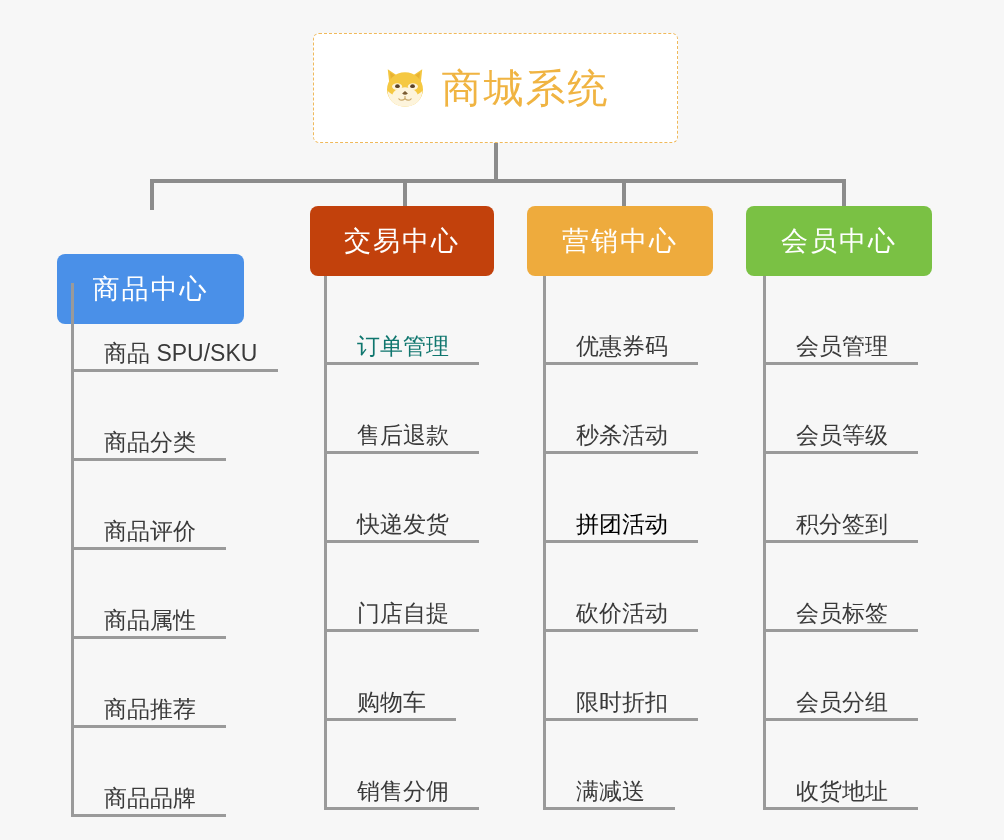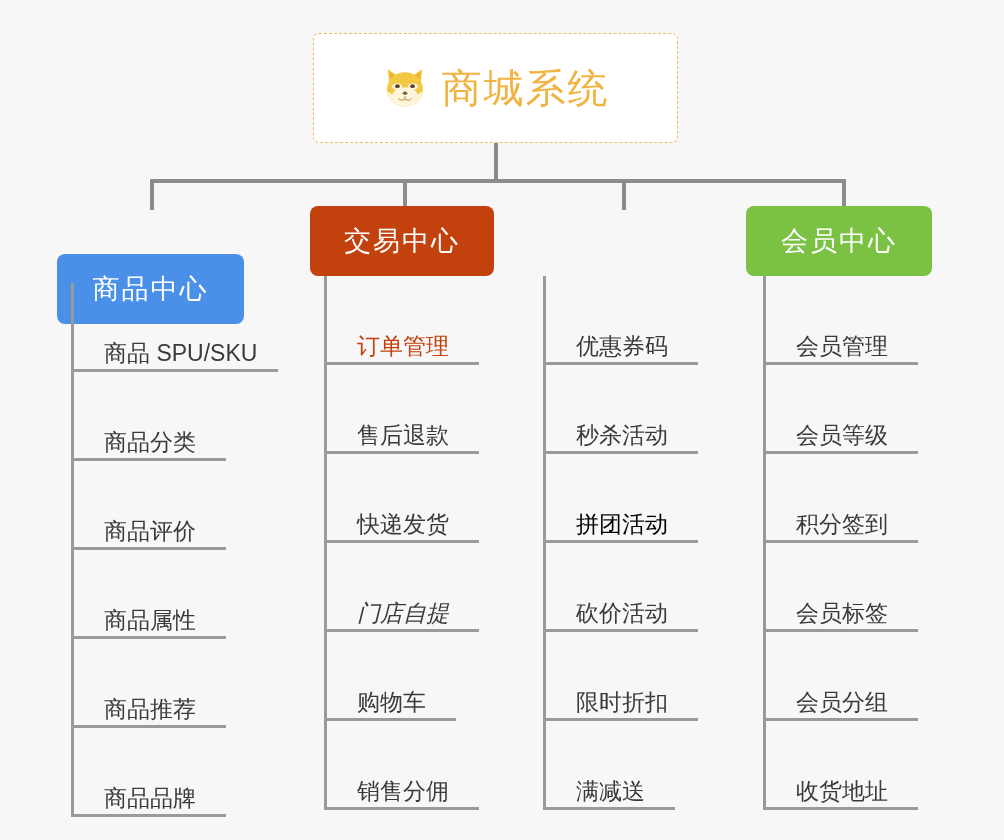--- a/index.html
+++ b/index.html
@@ -134,20 +134,23 @@
   <div class="conn conn-v" style="left: 403px; top: 179px; height: 31px; background: rgb(140, 140, 140);"></div>
   <div class="conn conn-v" style="left: 622px; top: 179px; height: 31px; background: rgb(140, 140, 140);"></div>
   <div class="conn conn-v" style="left: 842px; top: 179px; height: 31px; background: rgb(140, 140, 140);"></div>
 
   <div class="cat-header" style="left: 57px; top: 206px; width: 187px; background: rgb(74, 144, 232); margin-top: 48px;">
     <span>商品中心</span>
   </div>
   <div class="cat-header" style="left: 310px; top: 206px; width: 184px; background: #c2410c;">
     <span>交易中心</span>
   </div>
+  <div class="cat-header" style="left: 527px; top: 206px; width: 186px; background: rgb(238, 171, 61);">
+    <span>营销中心</span>
+  </div>
   <div class="cat-header" style="left: 746px; top: 206px; width: 186px; background: rgb(122, 193, 68);">
     <span>会员中心</span>
   </div>
 
   <div class="leaf-col" style="left:71px; width:207px;margin-top:7px;">
     <div class="leaf-trunk" style="height: 534px; background: rgb(154, 154, 154);"></div>
     <div class="leaf-item">
       <div class="leaf-rule" style="width: 207px; background: rgb(154, 154, 154);"></div>
       <span class="leaf-label" style="color: rgb(58, 58, 58);">商品 SPU/SKU</span>
     </div>
@@ -170,33 +173,33 @@
     <div class="leaf-item">
       <div class="leaf-rule" style="width: 155px; background: rgb(154, 154, 154);"></div>
       <span class="leaf-label" style="color: rgb(58, 58, 58);">商品品牌</span>
     </div>
   </div>
 
   <div class="leaf-col" style="left:324px; width:155px;">
     <div class="leaf-trunk" style="height: 534px; background: rgb(154, 154, 154);"></div>
     <div class="leaf-item">
       <div class="leaf-rule" style="width: 155px; background: rgb(154, 154, 154);"></div>
-      <span class="leaf-label" style="color: #c2410c;">订单管理</span>
+      <span class="leaf-label" style="color: #0f766e;">订单管理</span>
     </div>
     <div class="leaf-item">
       <div class="leaf-rule" style="width: 155px; background: rgb(154, 154, 154);"></div>
       <span class="leaf-label" style="color: rgb(58, 58, 58);">售后退款</span>
     </div>
     <div class="leaf-item">
       <div class="leaf-rule" style="width: 155px; background: rgb(154, 154, 154);"></div>
       <span class="leaf-label" style="color: rgb(58, 58, 58);">快递发货</span>
     </div>
     <div class="leaf-item">
       <div class="leaf-rule" style="width: 155px; background: rgb(154, 154, 154);"></div>
-      <span class="leaf-label" style="color: rgb(58, 58, 58); font-style: italic;">门店自提</span>
+      <span class="leaf-label" style="color: rgb(58, 58, 58);">门店自提</span>
     </div>
     <div class="leaf-item">
       <div class="leaf-rule" style="width: 132px; background: rgb(154, 154, 154);"></div>
       <span class="leaf-label" style="color: rgb(58, 58, 58);">购物车</span>
     </div>
     <div class="leaf-item">
       <div class="leaf-rule" style="width: 155px; background: rgb(154, 154, 154);"></div>
       <span class="leaf-label" style="color: rgb(58, 58, 58);">销售分佣</span>
     </div>
   </div>

